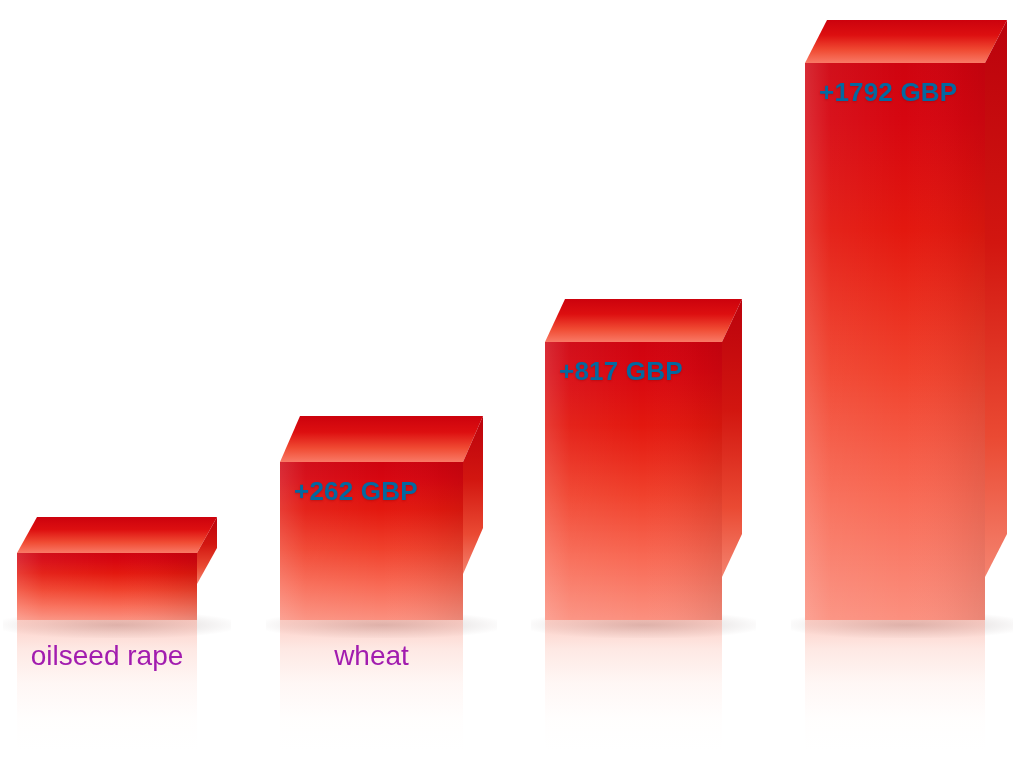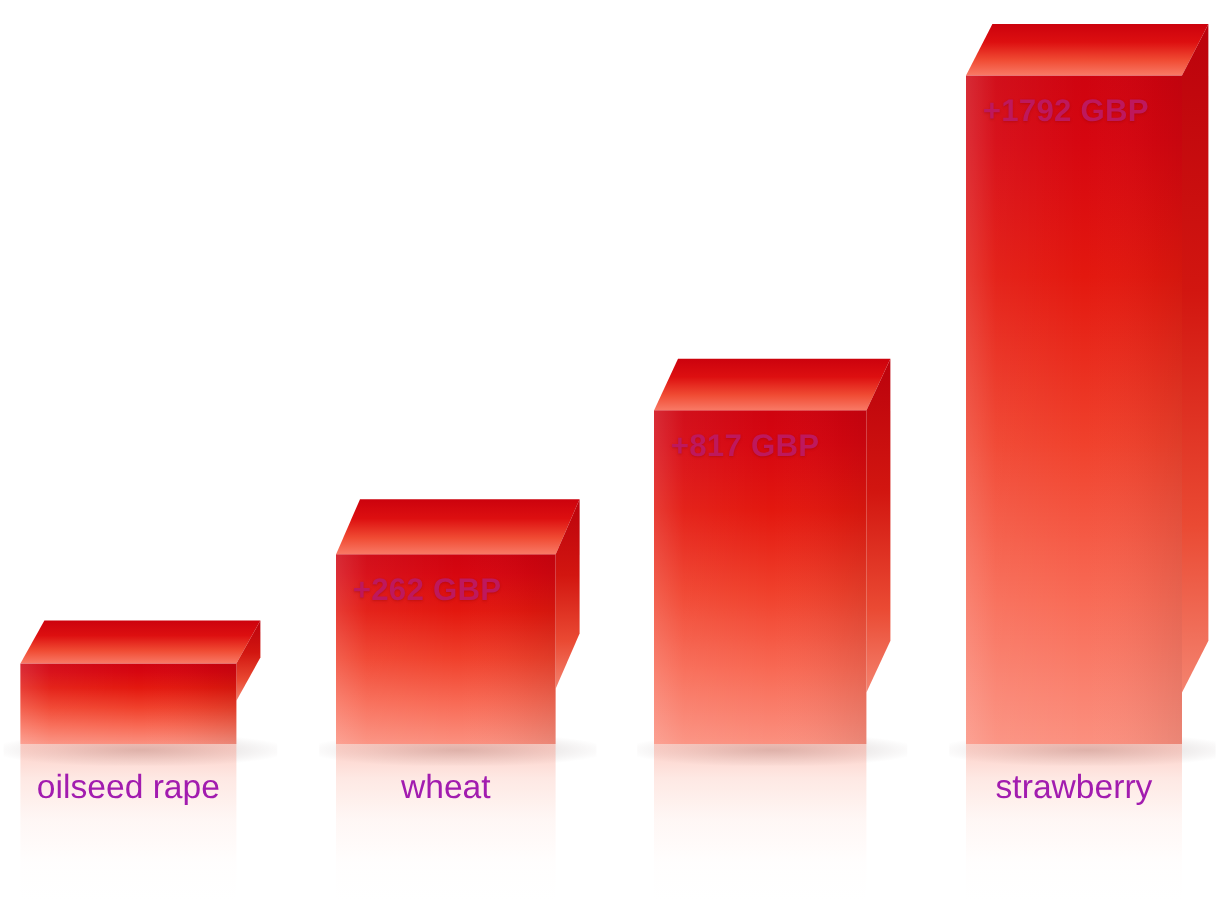--- a/index.html
+++ b/index.html
@@ -32,21 +32,21 @@
   .bar-svg {
     position: absolute;
     left: 0;
     top: 0;
     overflow: visible;
   }
 
   
   .bar-value {
     position: absolute;
-    color: #be185d;
+    color: #0369a1;
     font-weight: bold;
     font-size: 26px;
     letter-spacing: 0.2px;
     white-space: nowrap;
     text-shadow: 0 1px 2px rgba(120, 0, 0, 0.28);
     pointer-events: none;
   }
 
   
   .bar-label {
@@ -231,16 +231,15 @@
               <stop offset="88%" stop-color="#000000" stop-opacity="0.04"></stop>
               <stop offset="100%" stop-color="#000000" stop-opacity="0.07"></stop>
             </linearGradient>
           </defs>
           <path d="M 0 43 L 22 0 L 202 0 L 180 43 Z" fill="url(#cap3)"></path>
           <path d="M 180 43 L 202 0 L 202 514 L 180 557 Z" fill="url(#side3)"></path>
           <rect x="0" y="43" width="180" height="557" fill="url(#front3)"></rect>
           <rect x="0" y="43" width="180" height="557" fill="url(#sheen3)"></rect>
         </svg>
         <div class="bar-value" style="left: 14px; top: 57px;">+1792 GBP</div>
-        <div class="bar-label" style="left: 0px; width: 180px; top: 620px;">strawberry</div>
       </div>
     </div>
 </div>
 
 </body></html>

